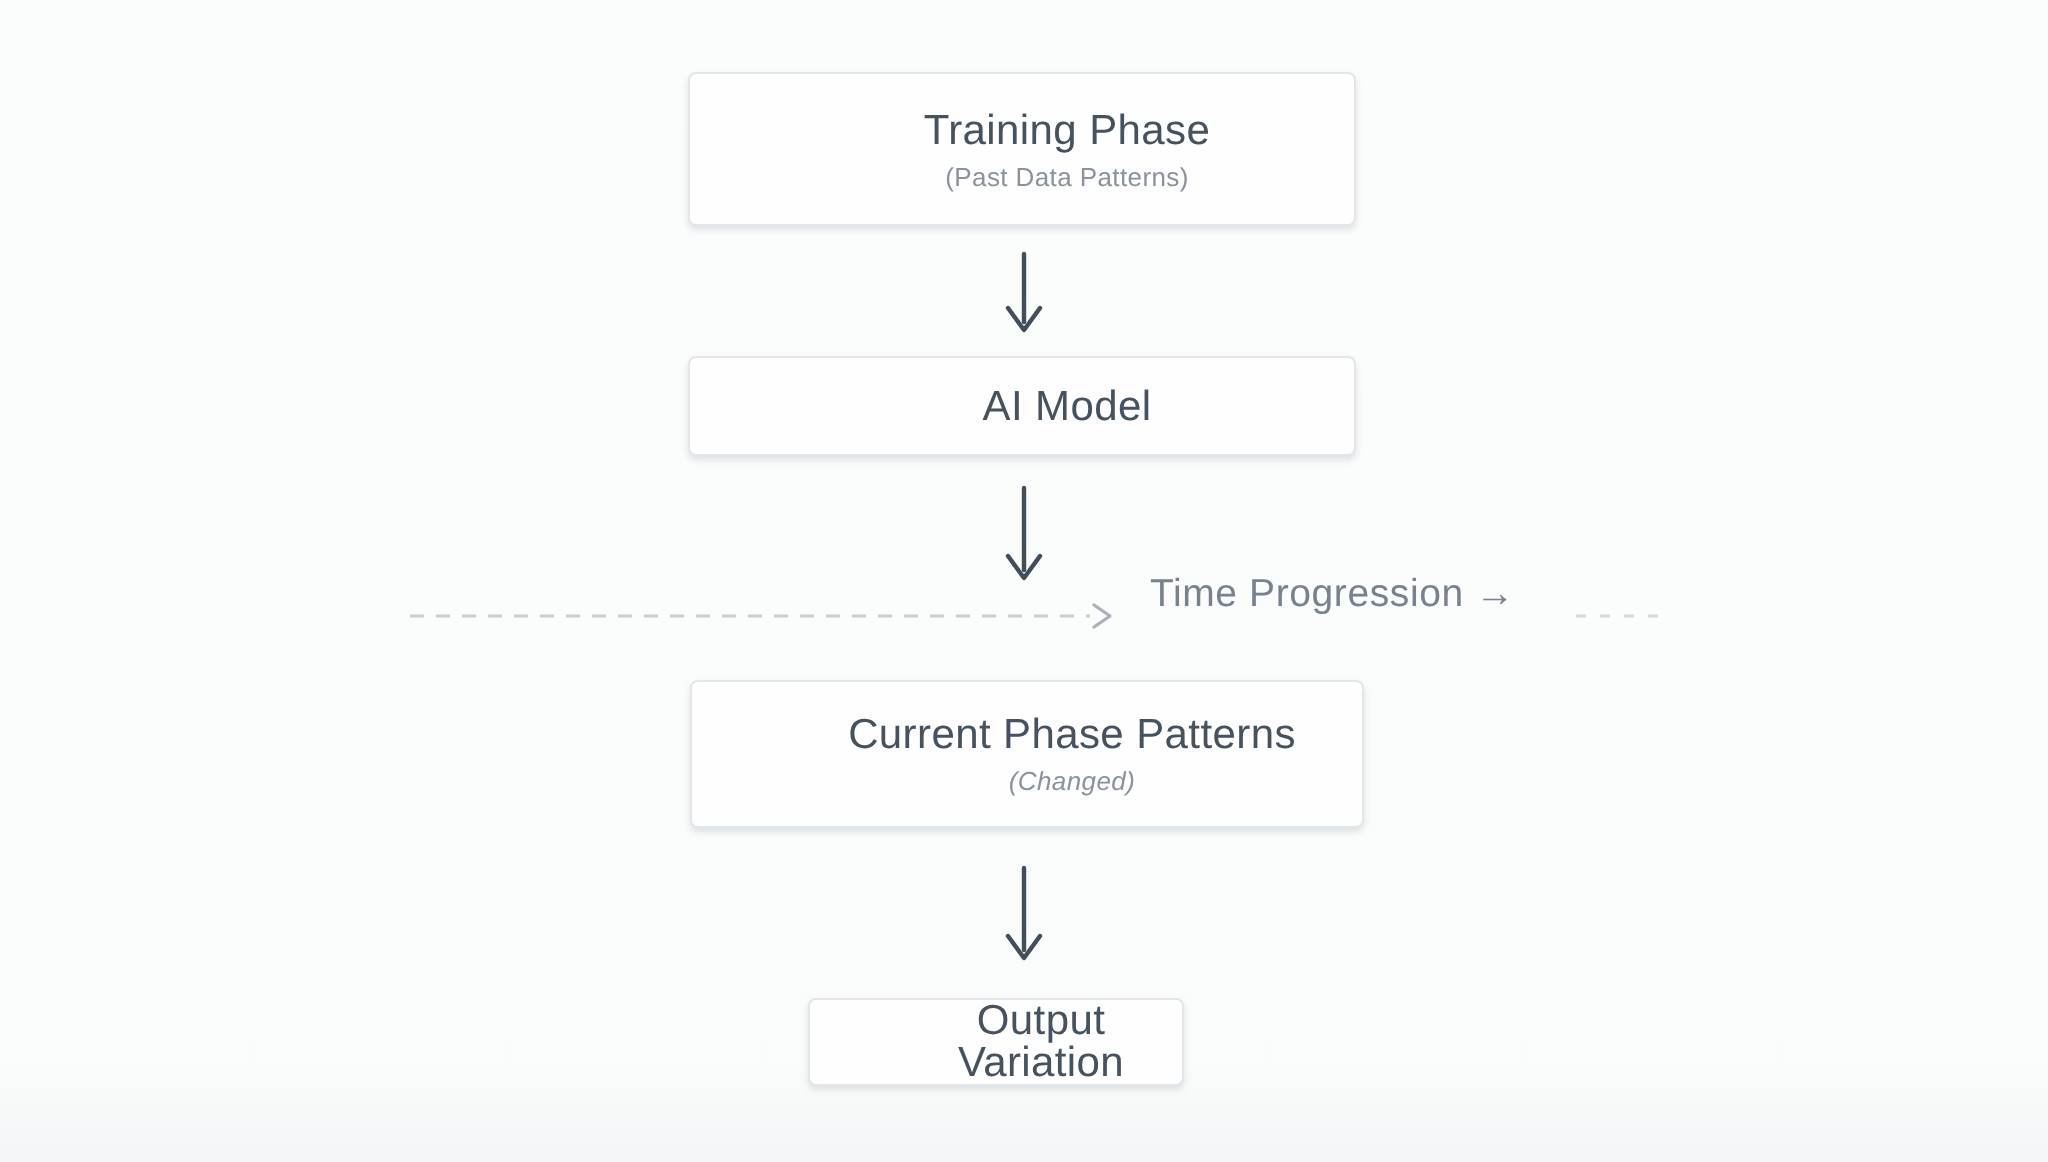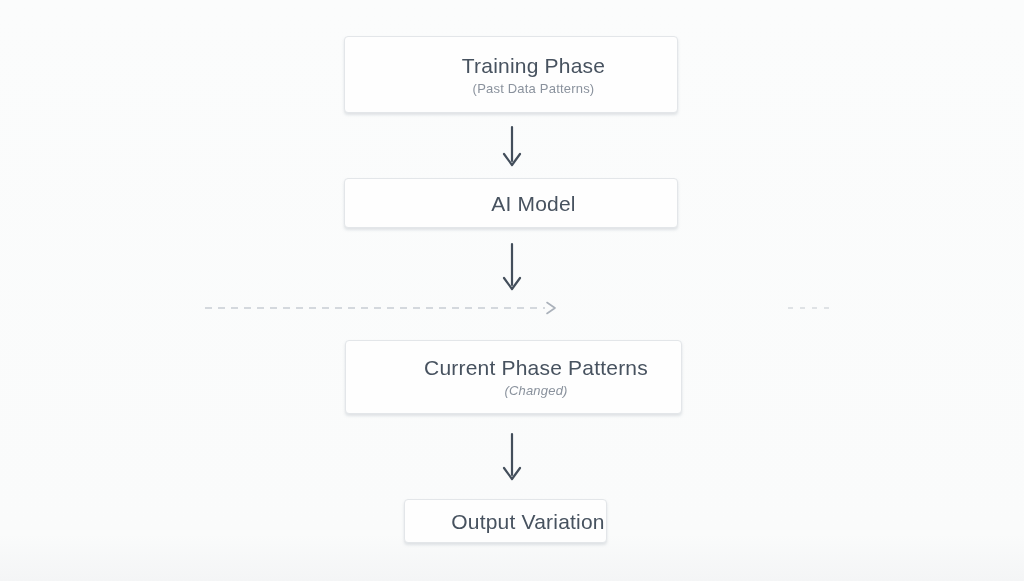--- a/index.html
+++ b/index.html
@@ -111,28 +111,29 @@
   <svg class="varrow" style="left:499px; top:242px;" width="26" height="52" viewBox="0 0 26 52">
     <line x1="13" y1="2" x2="13" y2="43"></line>
     <path d="M5 36 L13 47 L21 36"></path>
   </svg>
 
   <svg class="timeline-svg" style="left:205px; top:297px;" width="630" height="22" viewBox="0 0 630 22">
     <line class="dash" x1="0" y1="11" x2="340" y2="11" stroke-dasharray="7 6"></line>
     <path class="dash-head" d="M342 5.5 L350 11 L342 16.5"></path>
     <line class="dash-light" x1="583" y1="11" x2="627" y2="11" stroke-dasharray="5 7"></line>
   </svg>
+  <div class="timeline-label" style="left:575px; top:286px;">Time Progression →</div>
 
   <div class="node" style="left:345px; top:340px; width:337px; height:74px;">
     <div class="node-label">Current Phase Patterns</div>
     <div class="node-sublabel italic">(Changed)</div>
   </div>
 
   <svg class="varrow" style="left:499px; top:432px;" width="26" height="52" viewBox="0 0 26 52">
     <line x1="13" y1="2" x2="13" y2="43"></line>
     <path d="M5 36 L13 47 L21 36"></path>
   </svg>
 
-  <div class="node" style="left:404px; top:499px; width:203px; height:44px;">
+  <div class="node" style="left:404px; top:499px; width:188px; height:44px;">
     <div class="node-label">Output Variation</div>
   </div>
 
 </div>
 
 </body></html>

